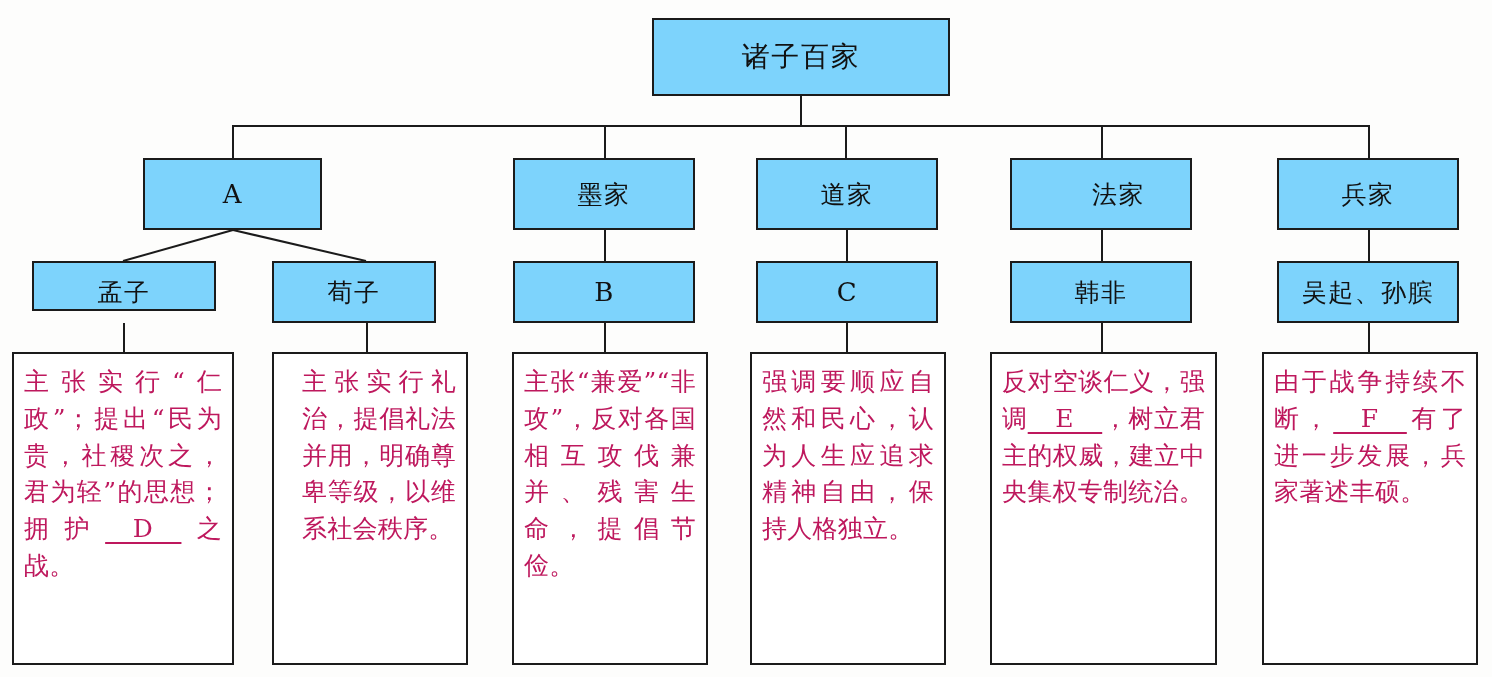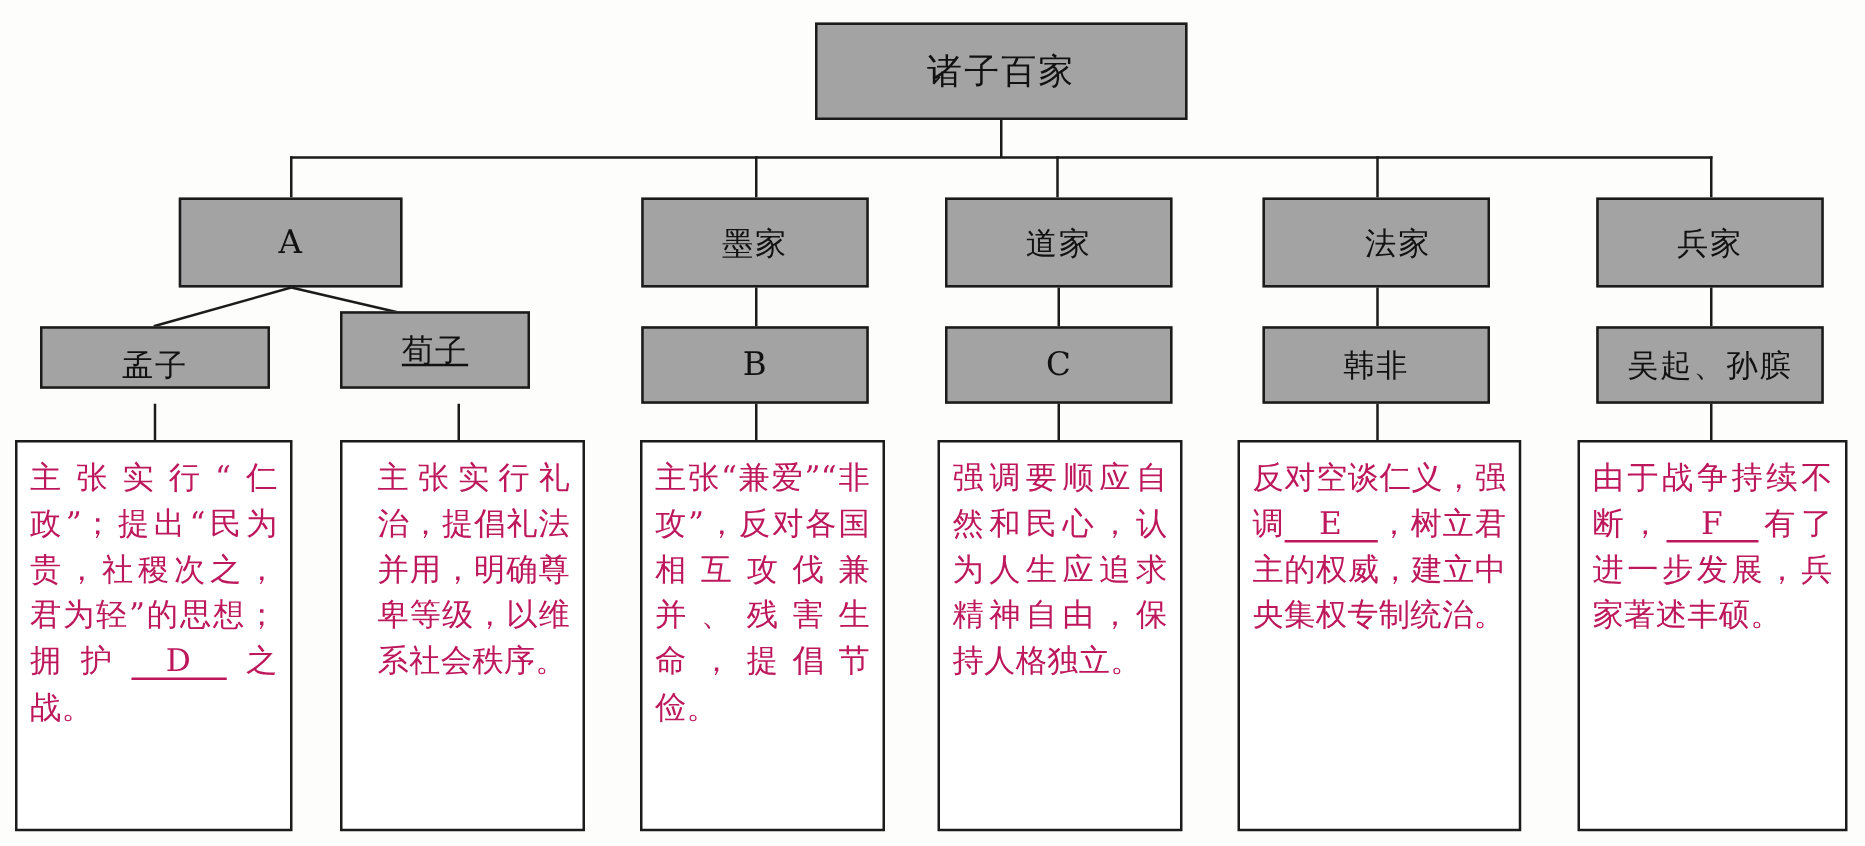--- a/index.html
+++ b/index.html
@@ -14,21 +14,21 @@
     background: #fdfdfc;
     font-family: "DejaVu Serif", "Liberation Serif", serif;
     overflow: hidden;
   }
 
   
   .box {
     position: absolute;
     box-sizing: border-box;
     border: 2px solid #1b1b1b;
-    background: #a3a3a3;
+    background: #7dd3fc;
     display: flex;
     align-items: center;
     justify-content: center;
     color: #111;
     letter-spacing: 0.06em;
   }
   .box.root   { font-size: 28px; }
   .box.school { font-size: 25px; }
   .box.person { font-size: 25px; }
   .box.latin  { font-size: 26px; letter-spacing: 0.02em; }
@@ -113,21 +113,21 @@
   </svg>
 
   <div class="vline" style="left:604px; top:230px; height:31px;"></div>
   <div class="vline" style="left:846px; top:230px; height:31px;"></div>
   <div class="vline" style="left:1101px; top:230px; height:31px;"></div>
   <div class="vline" style="left:1368px; top:230px; height:31px;"></div>
 
   <div class="box person" style="left:32px; top:261px; width:184px; height:50px;align-items:flex-end;">
     <span>孟子</span>
   </div>
-  <div class="box person" style="left:272px; top:249px; width:152px; height:62px;text-decoration:underline;">
+  <div class="box person" style="left:272px; top:261px; width:164px; height:62px;">
     <span>荀子</span>
   </div>
   <div class="box person latin" style="left:513px; top:261px; width:182px; height:62px;">
     <span>B</span>
   </div>
   <div class="box person latin" style="left:756px; top:261px; width:182px; height:62px;">
     <span>C</span>
   </div>
   <div class="box person" style="left:1010px; top:261px; width:182px; height:62px;">
     <span>韩非</span>

